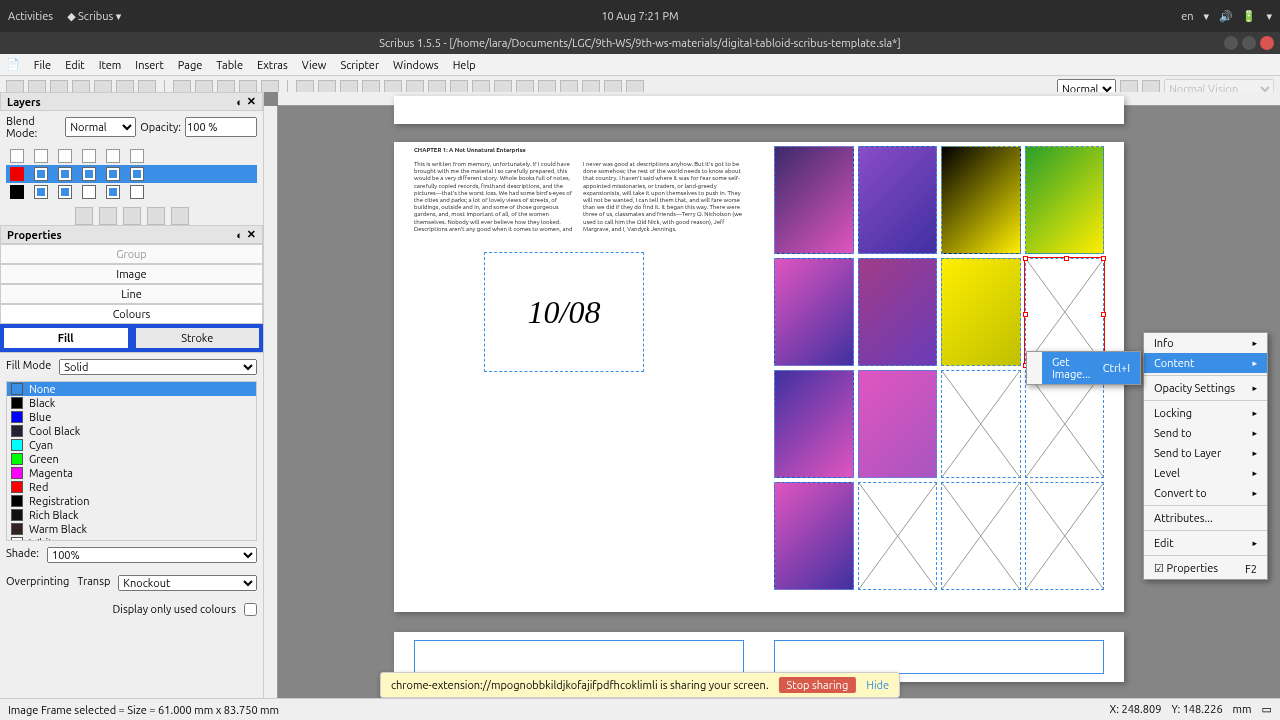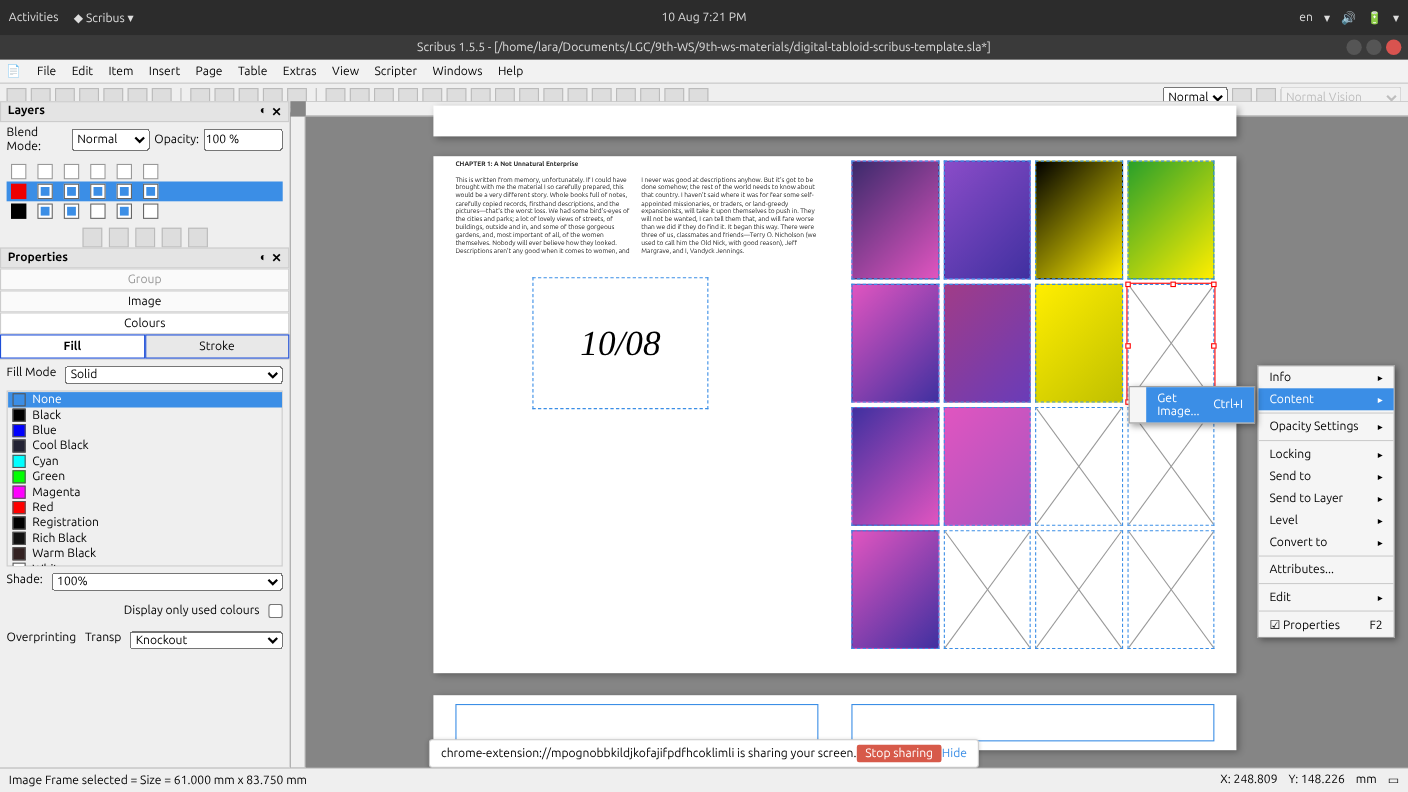--- a/index.html
+++ b/index.html
@@ -10,37 +10,37 @@
 .titlebar { height:22px; background:#3a3a3a; color:#ddd; display:flex; align-items:center; justify-content:center; position:relative; font-size:12px; }
 .winbtns { position:absolute; right:6px; display:flex; gap:4px; }
 .winbtn { width:14px; height:14px; border-radius:7px; background:#555; }
 .winbtn.close { background:#d9534f; }
 .menubar { height:22px; background:#f2f2f2; display:flex; align-items:center; padding:0 6px; gap:14px; border-bottom:1px solid #ccc; }
 .toolbar { height:26px; background:#efefef; border-bottom:1px solid #ccc; display:flex; align-items:center; padding:0 6px; gap:4px; }
 .toolbtn { width:18px; height:18px; background:#ddd; border:1px solid #bbb; }
 .toolbar select { height:20px; font-size:11px; }
 .workarea { position:absolute; top:92px; left:0; right:0; bottom:22px; display:flex; }
 .leftpanel { width:264px; background:#efefef; border-right:1px solid #ccc; display:flex; flex-direction:column; }
-.panel-head { background:#e4e4e4; border:1px solid #ccc; padding:2px 6px; font-weight:bold; display:flex; }
+.panel-head { background:#e4e4e4; border:1px solid #ccc; padding:2px 6px; font-weight:bold; display:flex; align-items:center; }
 .panel-head .x { margin-left:auto; }
 .layers-controls { padding:4px 6px; display:flex; align-items:center; gap:4px; }
 .layers-controls select, .layers-controls input { height:20px; font-size:11px; }
 .layer-table { padding:4px 6px; }
 .layer-icons-row { display:flex; gap:10px; padding:2px 4px; }
 .layer-icons-row .ic { width:14px; height:14px; border:1px solid #999; background:#fff; }
 .layer-row { display:flex; gap:10px; padding:2px 4px; align-items:center; }
 .layer-row.sel { background:#3b8ee6; }
 .layer-row .sw { width:14px; height:14px; }
 .layer-row .cb { width:14px; height:14px; border:1px solid #666; background:#fff; display:flex; align-items:center; justify-content:center; }
 .layer-row .cb.on::after { content:''; width:8px; height:8px; background:#3b8ee6; }
 .props-section { border-top:1px solid #ccc; }
 .accordion-item { background:#fafafa; border:1px solid #ccc; padding:3px 8px; text-align:center; }
 .accordion-item.disabled { color:#999; }
 .tabs { display:flex; border-bottom:1px solid #ccc; }
-.tabs .tab { flex:1; padding:4px; text-align:center; border:1px solid #1d4ed8; background:#e8e8e8; }
+.tabs .tab { flex:1; padding:4px; text-align:center; border:4px solid #1d4ed8; background:#e8e8e8; }
 .tabs .tab.active { background:#fff; font-weight:bold; }
 .fillmode { padding:6px; display:flex; align-items:flex-start; gap:8px; }
 .colorlist { height:160px; overflow:auto; border:1px solid #ccc; margin:0 6px; }
 .colorlist .citem { display:flex; align-items:center; gap:6px; padding:1px 4px; }
 .colorlist .citem.sel { background:#3b8ee6; color:#fff; }
 .colorlist .sw { width:12px; height:12px; border:1px solid #555; }
 .canvas { flex:1; background:#858585; position:relative; overflow:hidden; }
 .ruler-h { position:absolute; top:0; left:14px; right:0; height:14px; background:#efefef; border-bottom:1px solid #999; font-size:8px; }
 .ruler-v { position:absolute; top:14px; left:0; width:14px; bottom:0; background:#efefef; border-right:1px solid #999; }
 .page { position:absolute; background:#fff; box-shadow:2px 2px 6px rgba(0,0,0,0.3); }
@@ -57,21 +57,21 @@
 .handle { position:absolute; width:5px; height:5px; background:#fff; border:1px solid red; }
 .contextmenu { position:absolute; background:#f5f5f5; border:1px solid #999; box-shadow:2px 2px 6px rgba(0,0,0,0.4); width:125px; font-size:11px; }
 .contextmenu .mi { padding:4px 10px; display:flex; align-items:center; justify-content:space-between; }
 .contextmenu .mi.hov { background:#3b8ee6; color:#fff; }
 .contextmenu .sep { height:1px; background:#ccc; margin:2px 0; }
 .submenu { position:absolute; background:#f5f5f5; border:1px solid #999; box-shadow:2px 2px 6px rgba(0,0,0,0.4); width:115px; right:126px; top:18px; }
 .submenu .mi { padding:4px 10px; display:flex; justify-content:space-between; }
 .submenu .mi.hov { background:#3b8ee6; color:#fff;margin-left:15px; }
 .statusbar { position:absolute; bottom:0; left:0; right:0; height:22px; background:#efefef; border-top:1px solid #ccc; display:flex; align-items:center; padding:0 8px; font-size:10px; }
 .statusbar .right { margin-left:auto; display:flex; gap:10px; }
-.sharebar { position:absolute; bottom:22px; left:50%; transform:translateX(-50%); background:#ffffff; border:1px solid #ccc; padding:4px 10px; display:flex; align-items:center; gap:0; font-size:11px; border-radius:3px; box-shadow:0 1px 4px rgba(0,0,0,.2);text-align:right; }
+.sharebar { position:absolute; bottom:22px; left:50%; transform:translateX(-50%); background:#fef9c3; border:1px solid #ccc; padding:4px 10px; display:flex; align-items:center; gap:10px; font-size:11px; border-radius:3px; box-shadow:0 1px 4px rgba(0,0,0,.2);text-align:right; }
 .sharebar .stop { background:#d75a4a; color:#fff; padding:2px 8px; border-radius:2px; }
 .sharebar .hide { color:#3b8ee6; }
 .arrow::after { content:'▸'; font-size:9px; color:inherit; }
 </style>
 </head>
 <body>
 
 <div class="topbar">
   <span>Activities</span>
   <span style="margin-left:14px">◆ <span>Scribus</span> ▾</span>
@@ -194,20 +194,21 @@
       <div class="toolbtn"></div>
     </div>
 
     <div class="panel-head props-section">
       <span>Properties</span>
       <span class="x">◐</span>
       <span style="margin-left:4px">✕</span>
     </div>
     <div class="accordion-item disabled">Group</div>
     <div class="accordion-item">Image</div>
+    <div class="accordion-item">Line</div>
     <div class="accordion-item" style="background:#fff">Colours</div>
     <div class="tabs">
       <div class="tab active">Fill</div>
       <div class="tab">Stroke</div>
     </div>
     <div class="fillmode">
       <span>Fill Mode</span>
       <select style="flex:1"><option>Solid</option></select>
     </div>
     <div class="colorlist" id="colorlist">
@@ -257,28 +258,28 @@
         </div>
         <div class="citem">
           <span class="sw" style="background:#ffffff"></span>
           <span>White</span>
         </div>
       </div>
     <div class="fillmode">
       <span>Shade:</span>
       <select style="flex:1"><option>100%</option></select>
     </div>
-    <div class="fillmode" style="justify-content:flex-end">
-      <span>Display only used colours</span>
-      <input type="checkbox" style="">
-    </div>
     <div class="fillmode">
       <span>Overprinting</span>
       <span>Transp</span>
       <select style="flex:1"><option>Knockout</option></select>
+    </div>
+    <div class="fillmode" style="justify-content:flex-end">
+      <span>Display only used colours</span>
+      <input type="checkbox" style="">
     </div>
   </div>
 
   <div class="canvas">
     <div class="ruler-h"></div>
     <div class="ruler-v"></div>
     <div class="page top"></div>
     <div class="page main">
       <div class="textblock" style="left:20px;top:4px;width:330px;height:12px;font-weight:bold">CHAPTER 1: A Not Unnatural Enterprise</div>
       <div class="textblock" style="left:20px;top:18px;width:330px;height:440px;column-count:2;column-gap:8px">This is written from memory, unfortunately. If I could have brought with me the material I so carefully prepared, this would be a very different story. Whole books full of notes, carefully copied records, firsthand descriptions, and the pictures—that's the worst loss. We had some bird's-eyes of the cities and parks; a lot of lovely views of streets, of buildings, outside and in, and some of those gorgeous gardens, and, most important of all, of the women themselves. Nobody will ever believe how they looked. Descriptions aren't any good when it comes to women, and I never was good at descriptions anyhow. But it's got to be done somehow; the rest of the world needs to know about that country. I haven't said where it was for fear some self-appointed missionaries, or traders, or land-greedy expansionists, will take it upon themselves to push in. They will not be wanted, I can tell them that, and will fare worse than we did if they do find it. It began this way. There were three of us, classmates and friends—Terry O. Nicholson (we used to call him the Old Nick, with good reason), Jeff Margrave, and I, Vandyck Jennings.</div>

